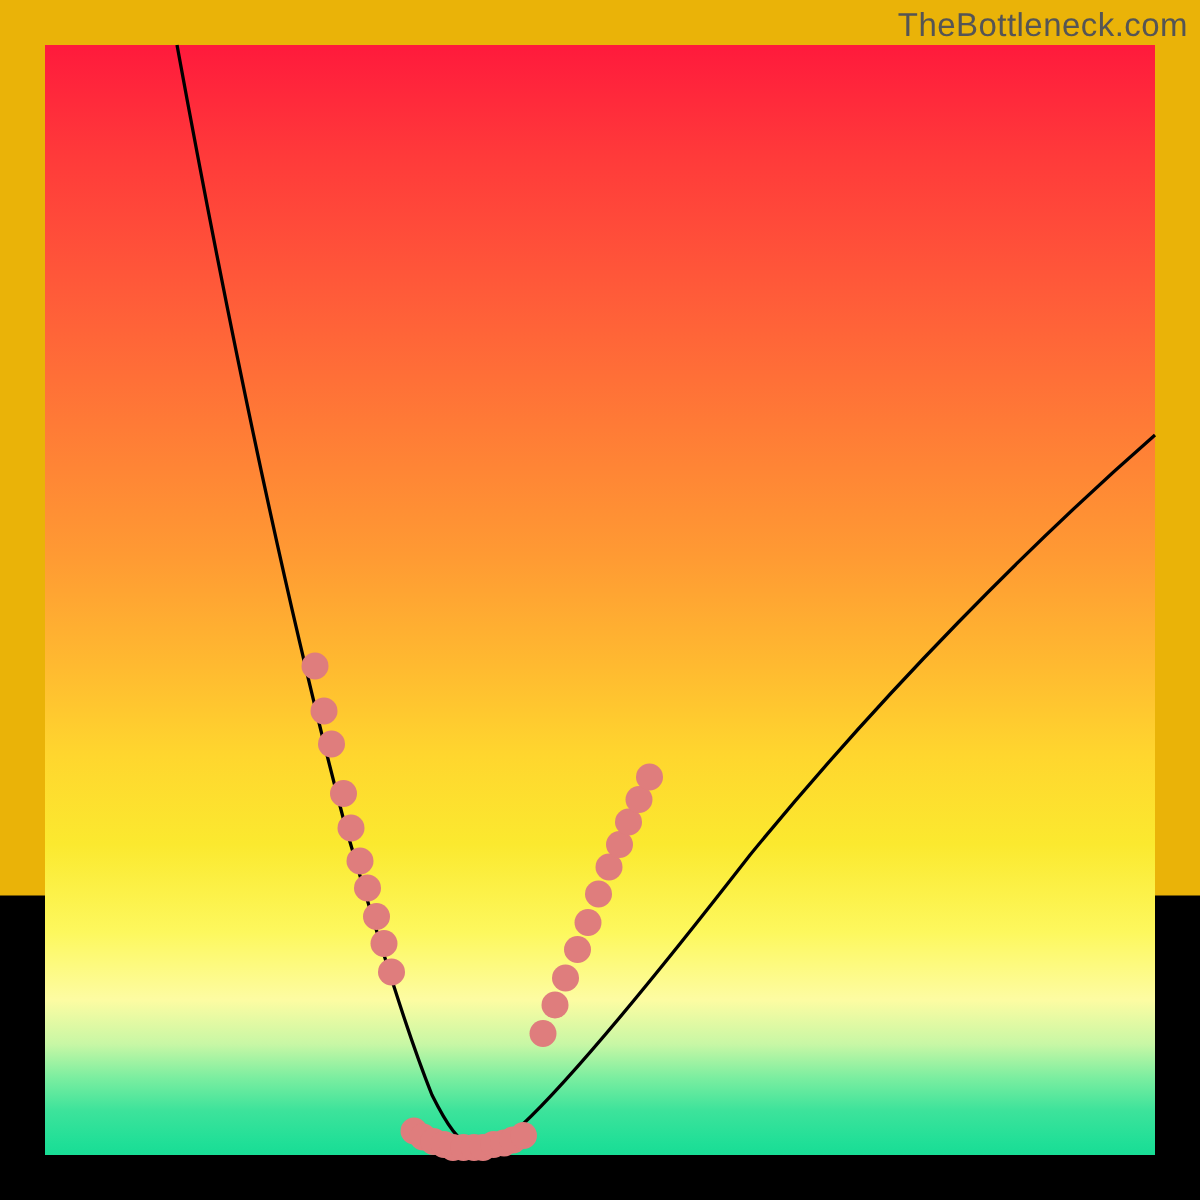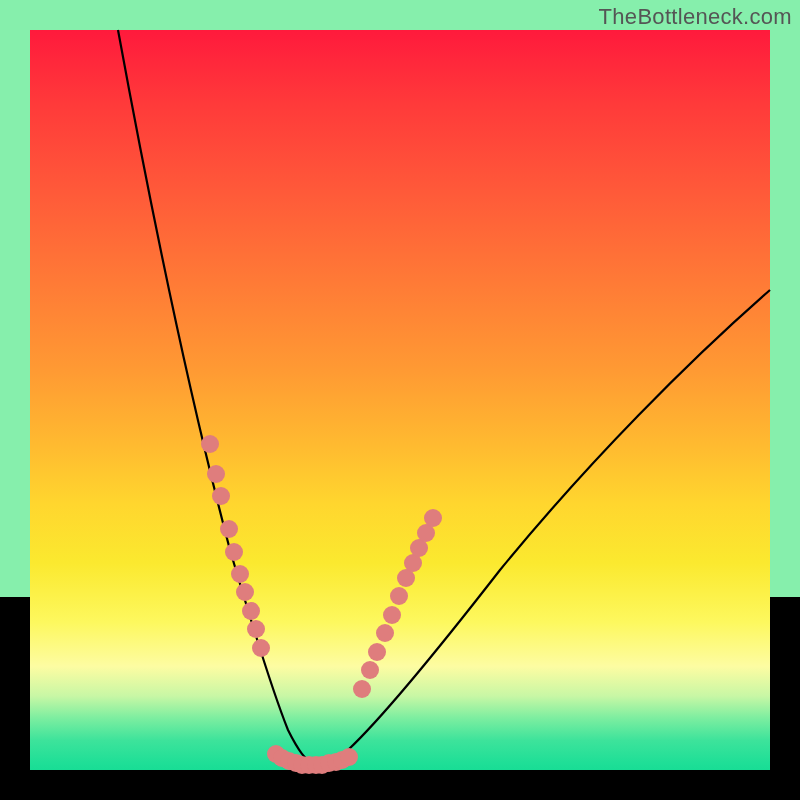--- a/index.html
+++ b/index.html
@@ -10,21 +10,21 @@
     overflow: hidden;
     background: #000;
     font-family: Arial, Helvetica, sans-serif;
   }
   .frame {
     position: absolute;
     top: 0;
     left: 0;
     width: 800px;
     height: 597px;
-    background: #86efac;
+    background: #eab308;
   }
   .plot-area {
     position: absolute;
     top: 30px;
     left: 30px;
     width: 740px;
     height: 740px;
     
     background: linear-gradient(
       to bottom,

